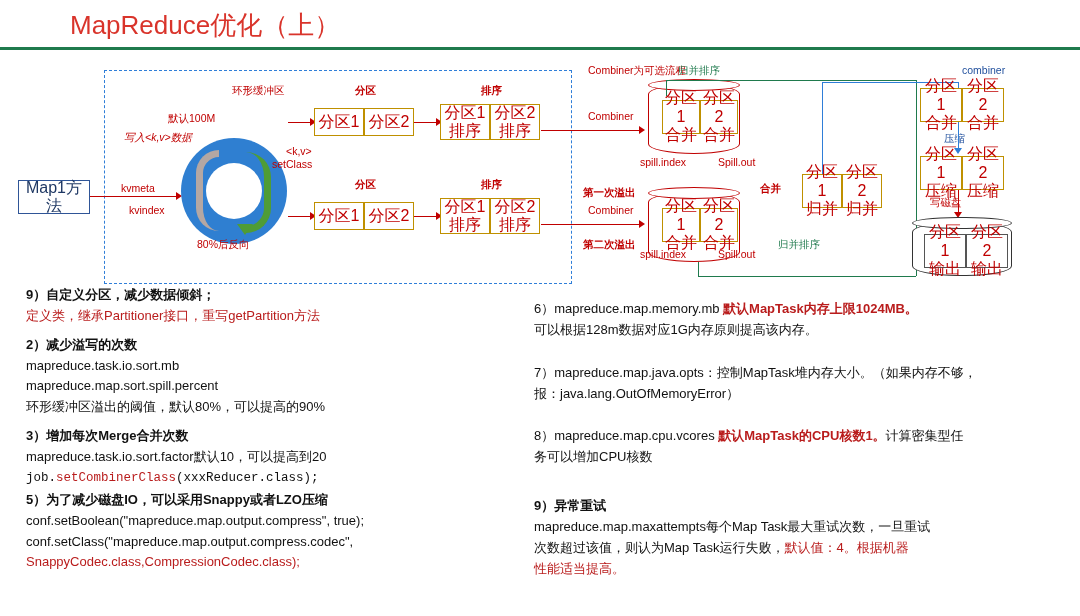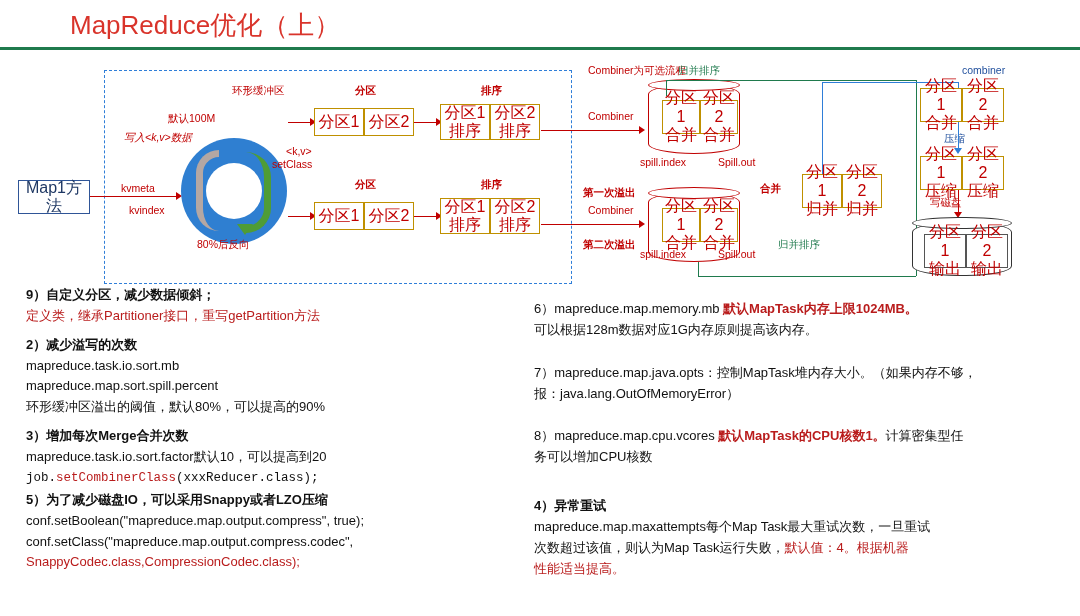--- a/index.html
+++ b/index.html
@@ -212,17 +212,17 @@
 <div class="col colR">
   <p class="p"><span>6）mapreduce.map.memory.mb </span><span class="red b">默认MapTask内存上限1024MB。</span></p>
   <p class="p">可以根据128m数据对应1G内存原则提高该内存。</p>
   <div class="gap" style="height:22px;"></div>
   <p class="p"><span>7）mapreduce.map.java.opts：</span><span>控制MapTask堆内存大小。（如果内存不够，</span></p>
   <p class="p">报：java.lang.OutOfMemoryError）</p>
   <div class="gap" style="height:22px;"></div>
   <p class="p"><span>8）mapreduce.map.cpu.vcores </span><span class="red b">默认MapTask的CPU核数1。</span><span>计算密集型任</span></p>
   <p class="p">务可以增加CPU核数</p>
   <div class="gap" style="height:28px;"></div>
-  <p class="p b">4）异常重试</p>
+  <p class="p b">9）异常重试</p>
   <p class="p">mapreduce.map.maxattempts每个Map Task最大重试次数，一旦重试</p>
   <p class="p"><span>次数超过该值，则认为Map Task运行失败，</span><span class="red">默认值：4。根据机器</span></p>
   <p class="p red">性能适当提高。</p>
 </div>
 
 </body></html>

